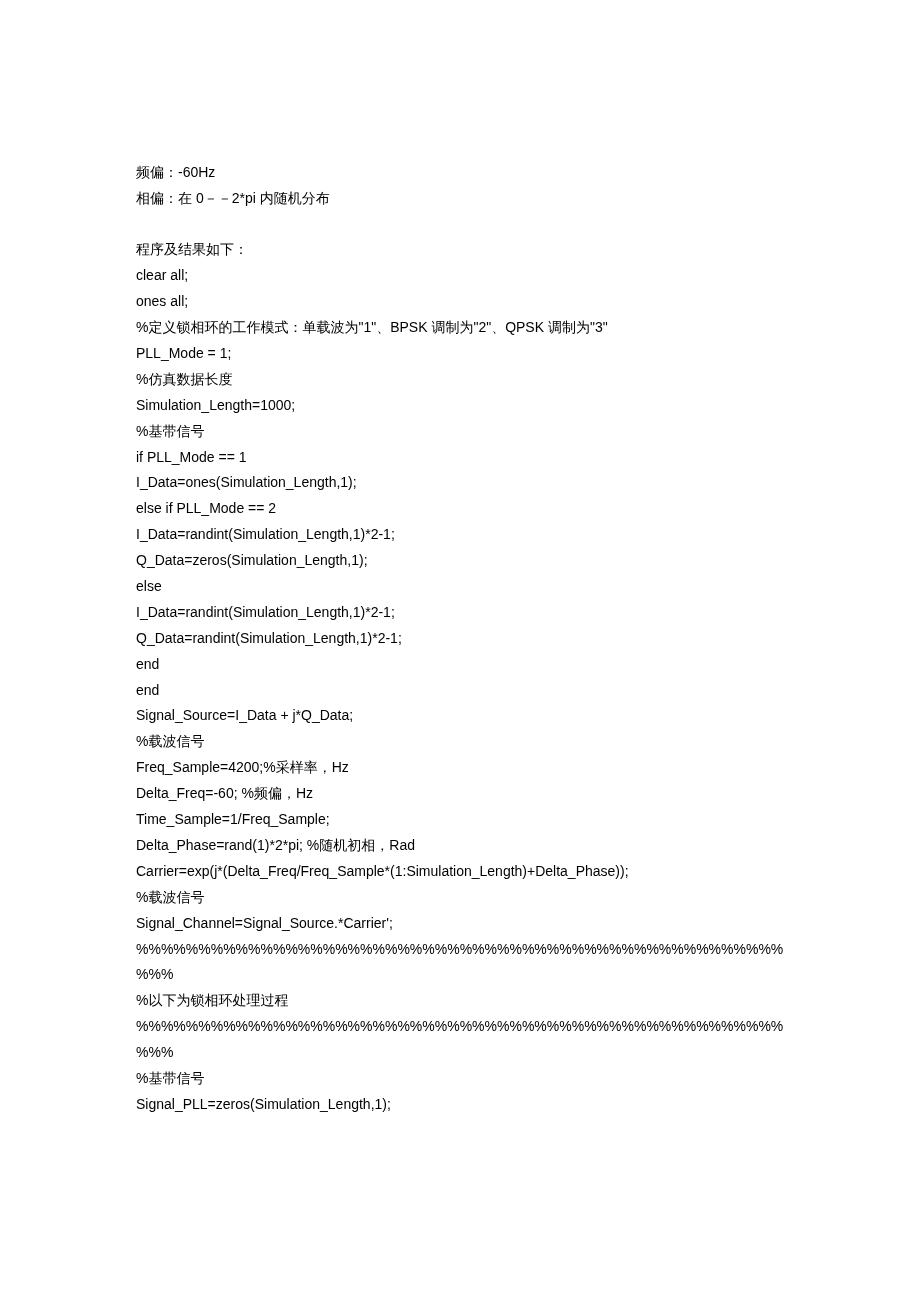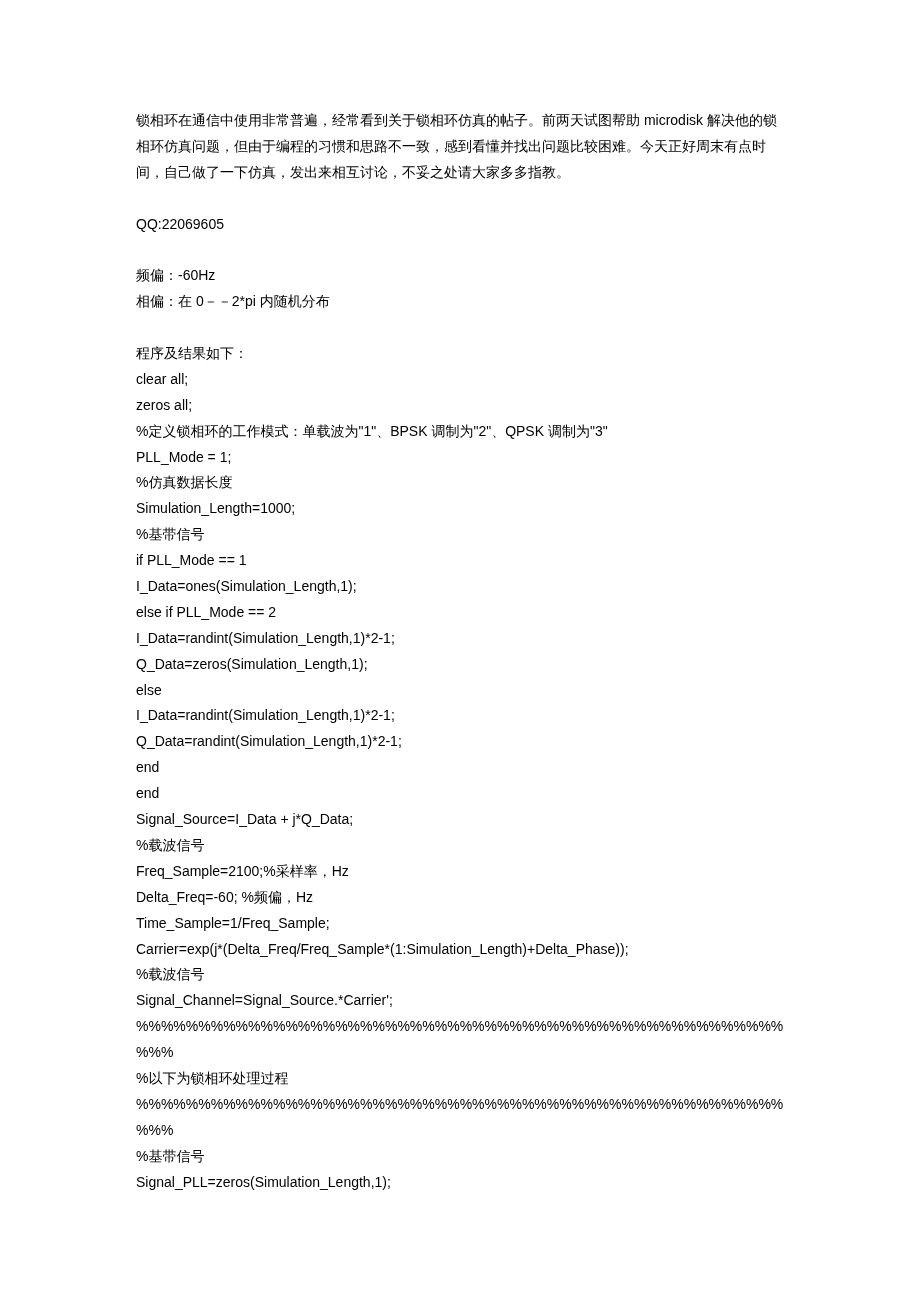--- a/index.html
+++ b/index.html
@@ -18,50 +18,49 @@
     }
     .content p {
       margin: 0;
       word-break: break-all;
     }
   </style>
 </head>
 <body>
 
 <div class="content">
-  <p>锁相环在通信中使用非常普遍，经常看到关于锁相环仿真的帖子。前两天试图帮助 microdisk 解决他的锁相环仿真问题，但由于编程的习惯和思路不一致，感到看懂并找出问题比较困难。今天正好周末有点时间，自己做了一下仿真，发出来相互讨论，不妥之处请大家多多指教。</p>
   <p>&nbsp;</p>
-  <p>QQ:22069605</p>
   <p>&nbsp;</p>
   <p>频偏：-60Hz</p>
   <p>相偏：在 0－－2*pi 内随机分布</p>
   <p>&nbsp;</p>
   <p>程序及结果如下：</p>
   <p>clear all;</p>
-  <p>zeros all;</p>
+  <p>ones all;</p>
   <p>%定义锁相环的工作模式：单载波为"1"、BPSK 调制为"2"、QPSK 调制为"3"</p>
   <p>PLL_Mode = 1;</p>
   <p>%仿真数据长度</p>
   <p>Simulation_Length=1000;</p>
   <p>%基带信号</p>
   <p>if PLL_Mode == 1</p>
   <p>I_Data=ones(Simulation_Length,1);</p>
   <p>else if PLL_Mode == 2</p>
   <p>I_Data=randint(Simulation_Length,1)*2-1;</p>
   <p>Q_Data=zeros(Simulation_Length,1);</p>
   <p>else</p>
   <p>I_Data=randint(Simulation_Length,1)*2-1;</p>
   <p>Q_Data=randint(Simulation_Length,1)*2-1;</p>
   <p>end</p>
   <p>end</p>
   <p>Signal_Source=I_Data + j*Q_Data;</p>
   <p>%载波信号</p>
-  <p>Freq_Sample=2100;%采样率，Hz</p>
+  <p>Freq_Sample=4200;%采样率，Hz</p>
   <p>Delta_Freq=-60; %频偏，Hz</p>
   <p>Time_Sample=1/Freq_Sample;</p>
+  <p>Delta_Phase=rand(1)*2*pi; %随机初相，Rad</p>
   <p>Carrier=exp(j*(Delta_Freq/Freq_Sample*(1:Simulation_Length)+Delta_Phase));</p>
   <p>%载波信号</p>
   <p>Signal_Channel=Signal_Source.*Carrier';</p>
   <p>%%%%%%%%%%%%%%%%%%%%%%%%%%%%%%%%%%%%%%%%%%%%%%%%%%%%%%%</p>
   <p>%以下为锁相环处理过程</p>
   <p>%%%%%%%%%%%%%%%%%%%%%%%%%%%%%%%%%%%%%%%%%%%%%%%%%%%%%%%</p>
   <p>%基带信号</p>
   <p>Signal_PLL=zeros(Simulation_Length,1);</p>
 </div>
 

